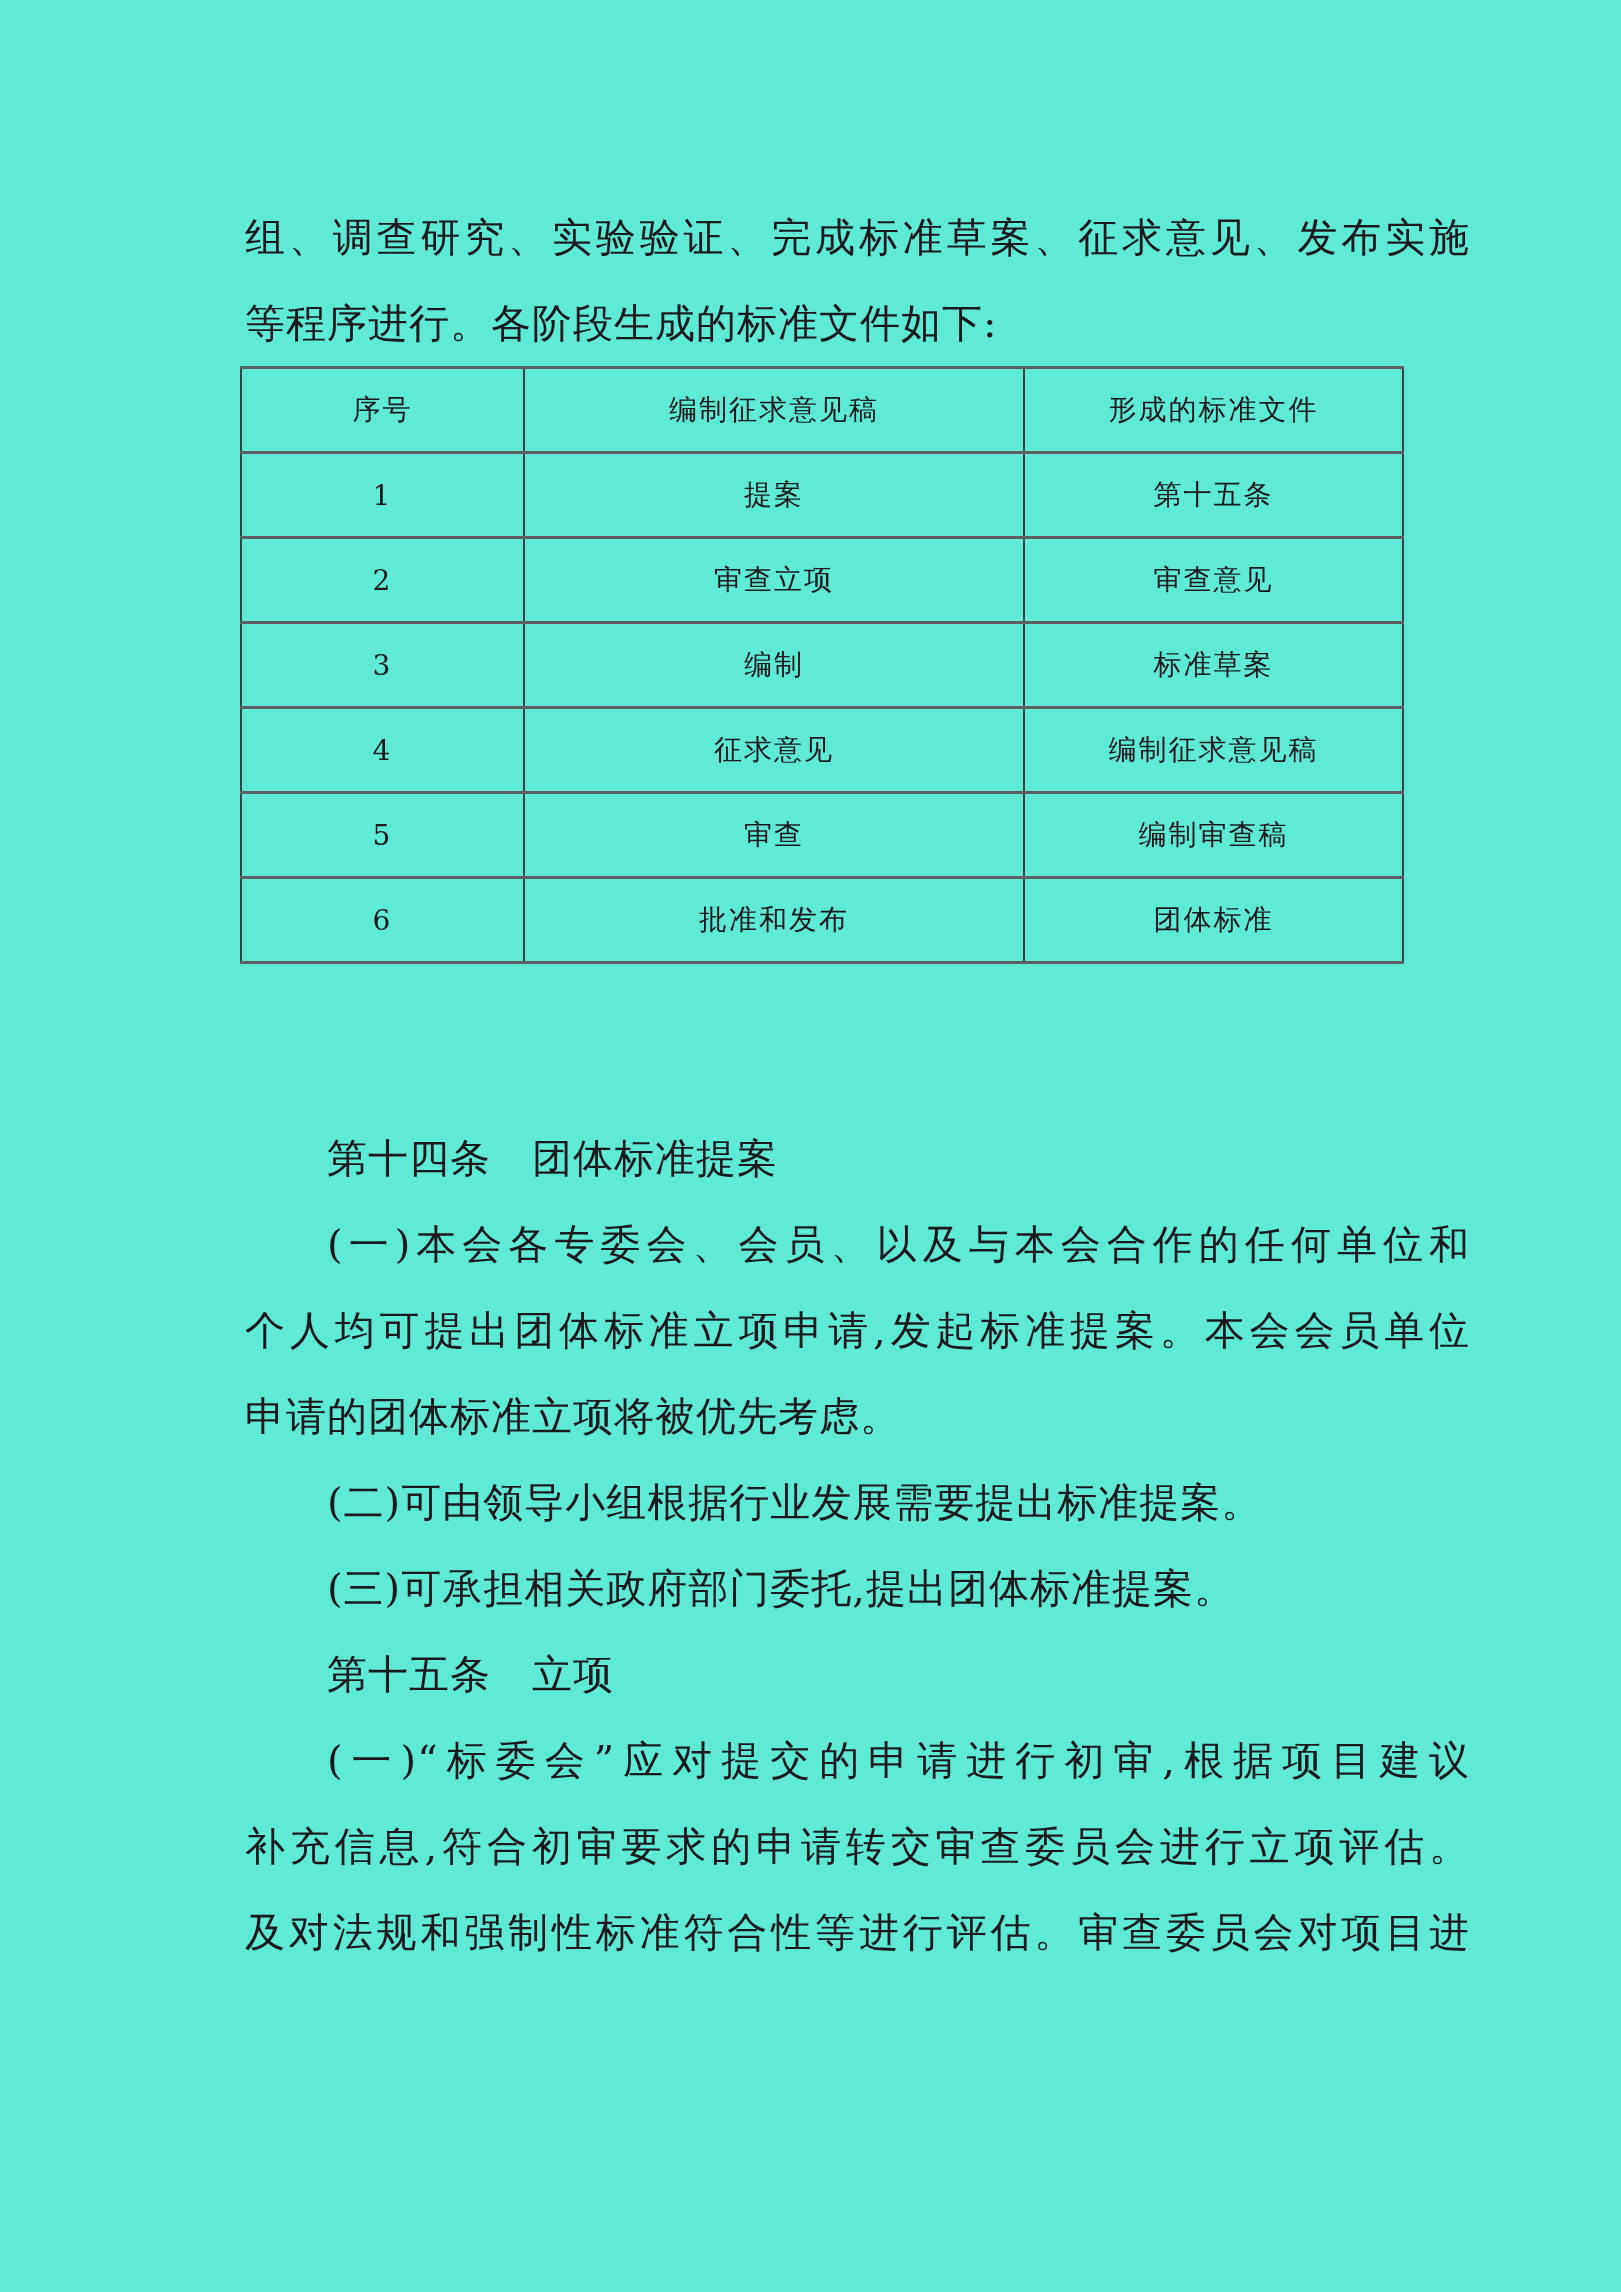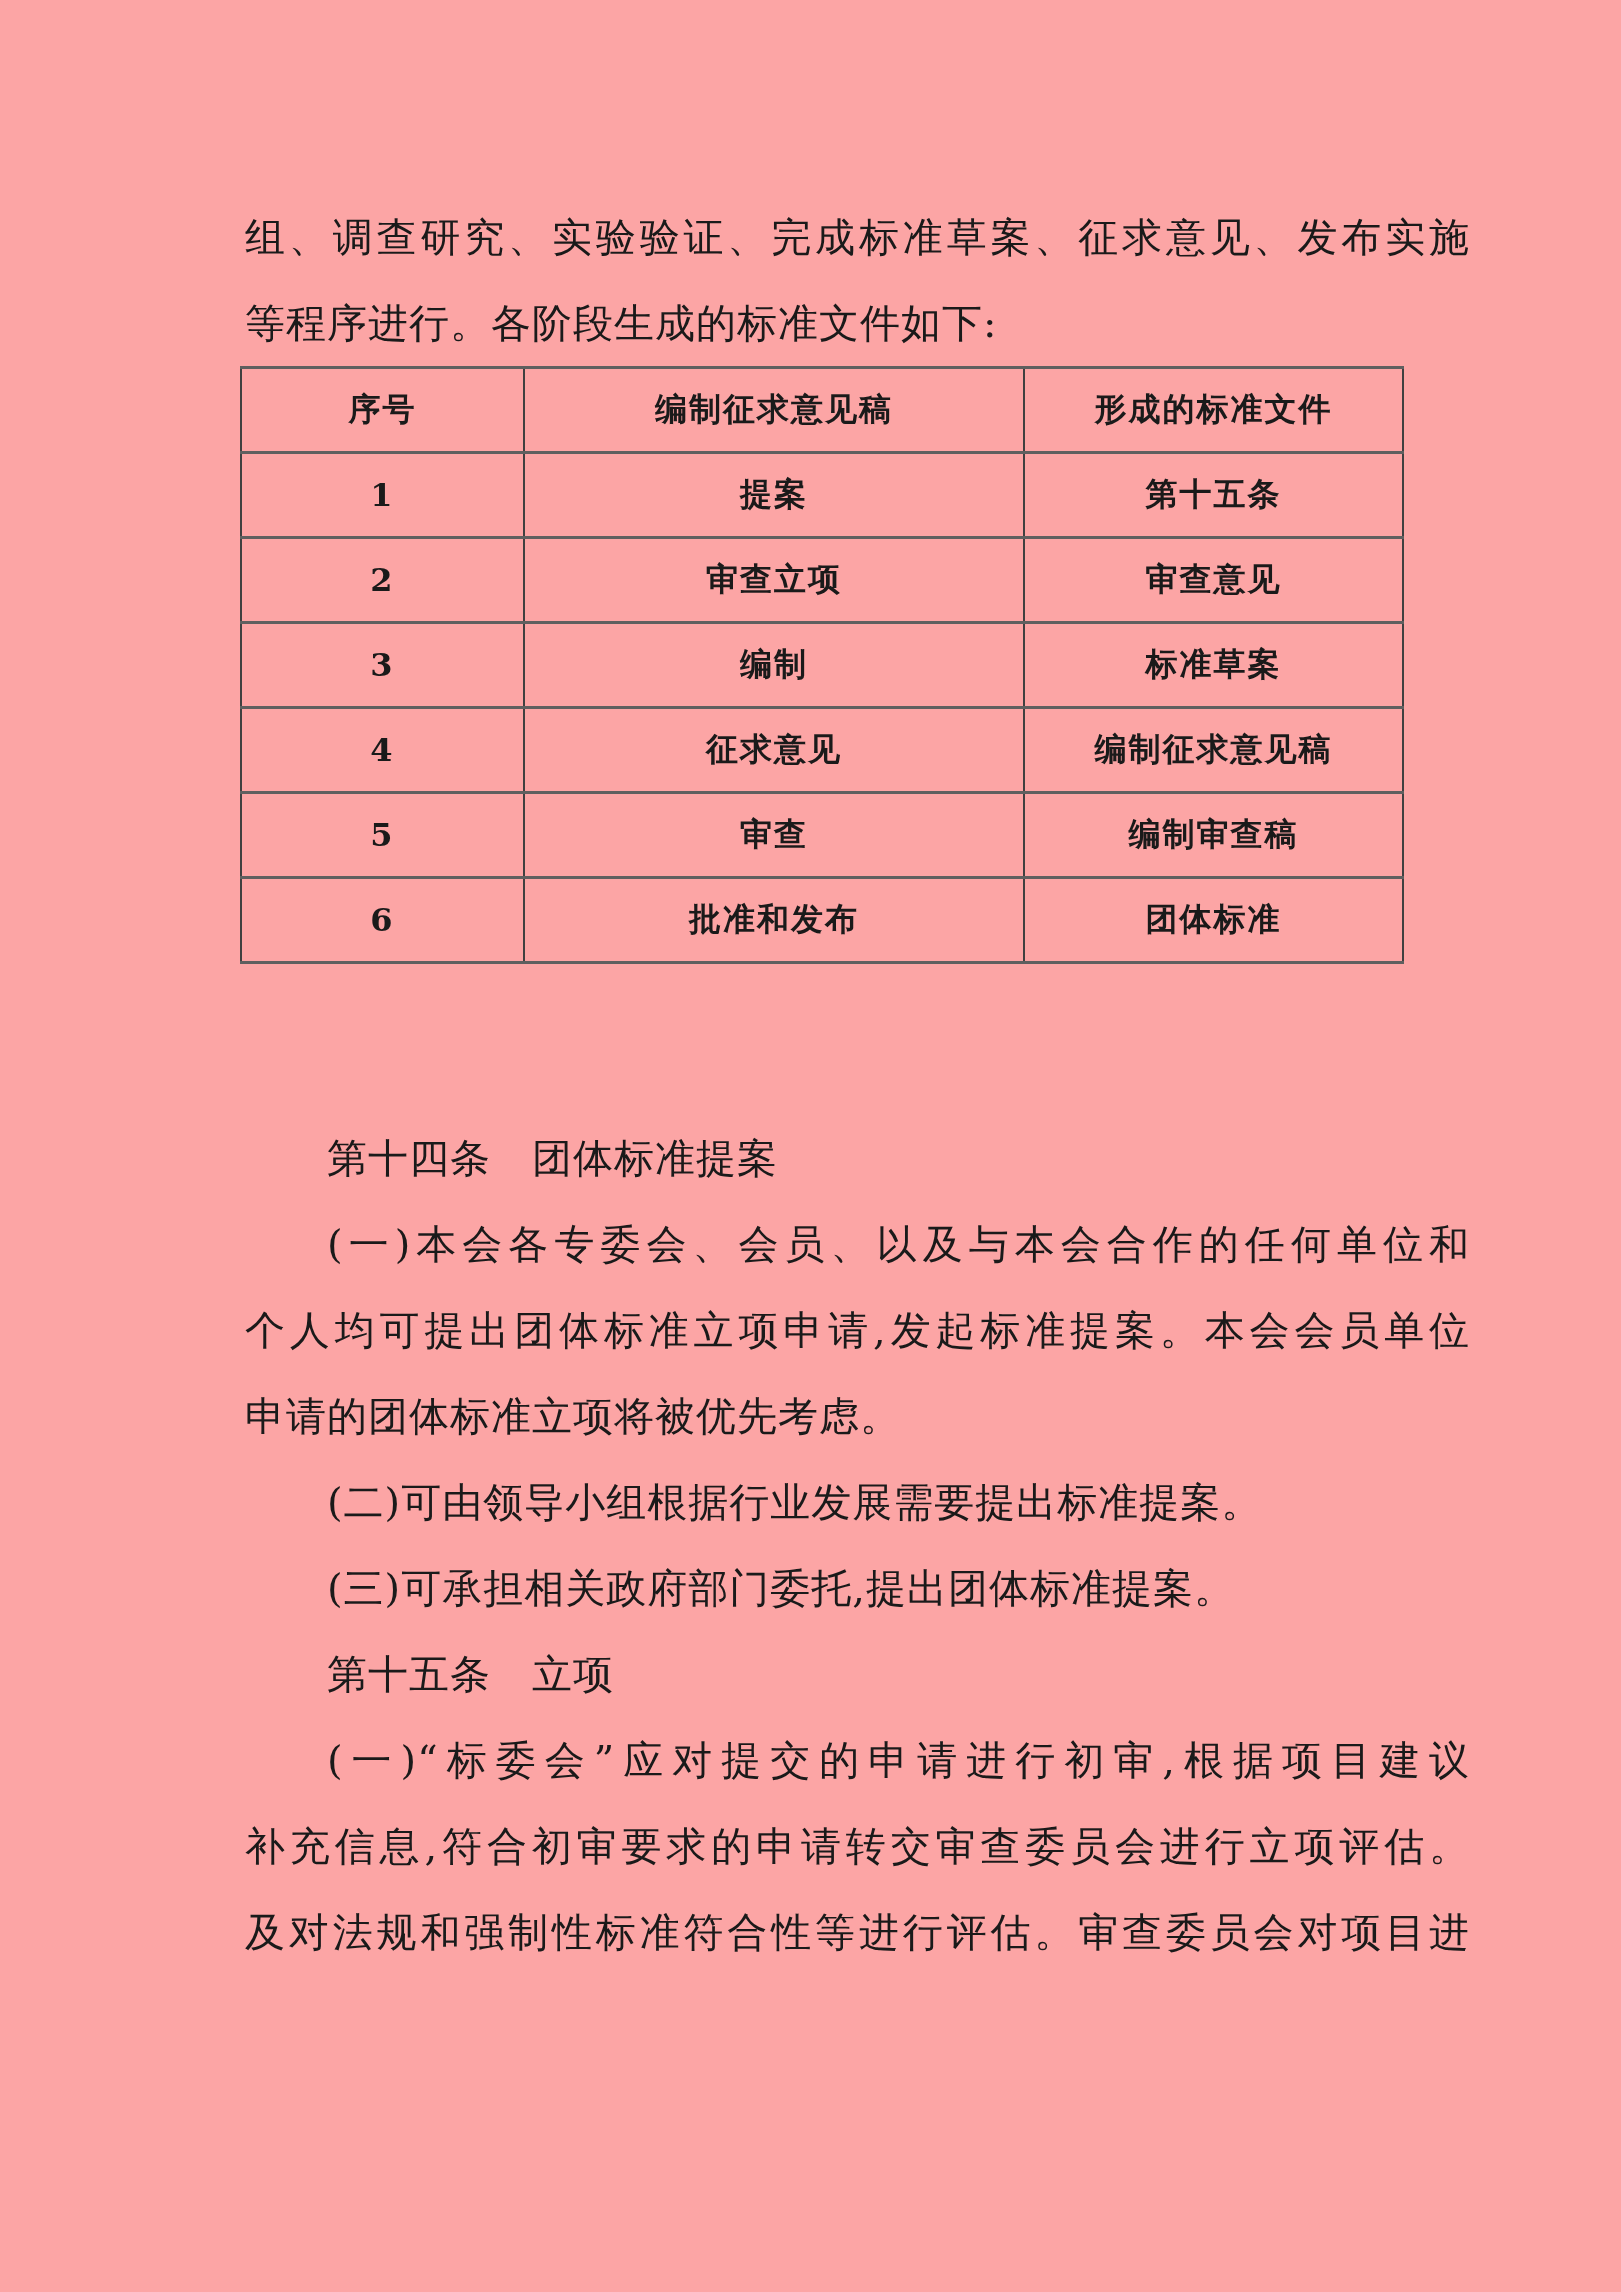--- a/index.html
+++ b/index.html
@@ -1,20 +1,20 @@
 <!DOCTYPE html>
 <html lang="zh"><head>
 <meta charset="utf-8">
 <style>
   html, body { margin: 0; padding: 0; background: #e8e8e8; }
   .page {
     position: relative;
     width: 1621px;
     height: 2293px;
-    background: #fca5a5;
+    background: #5eead4;
     font-family: "DejaVu Serif", "Liberation Serif", serif;
     color: #1a1a1a;
     overflow: hidden;
   }
   .textcol {
     position: absolute;
     left: 245px;
     width: 1225px;
   }
   #intro-block { top: 194px; }
@@ -47,22 +47,22 @@
     table-layout: fixed;
   }
   table.std td, table.std th {
     border-top: 3.9px solid #5f5f5f;
     border-bottom: 3.9px solid #5f5f5f;
     border-left: 2px solid #404040;
     border-right: 2px solid #404040;
     height: 82px;
     text-align: center;
     vertical-align: middle;
-    font-size: 32px;
-    font-weight: bold;
+    font-size: 28px;
+    font-weight: normal;
     letter-spacing: 2px;
     padding: 0;
     color: #1a1a1a;
   }
   col.c1 { width: 283px; }
   col.c2 { width: 500px; }
   col.c3 { width: 379px; }
 </style>
 </head>
 <body>

